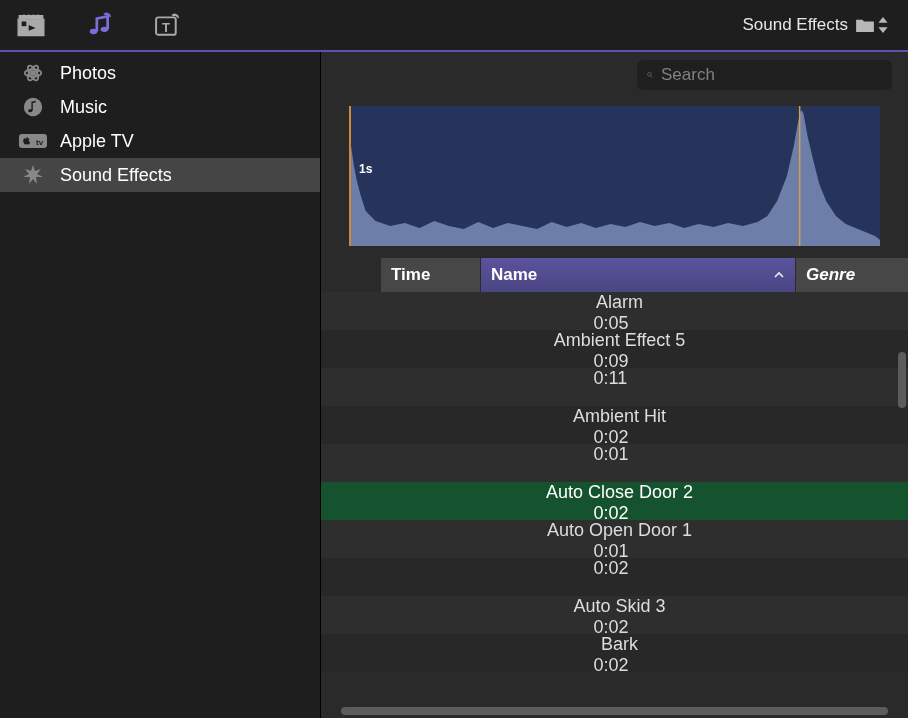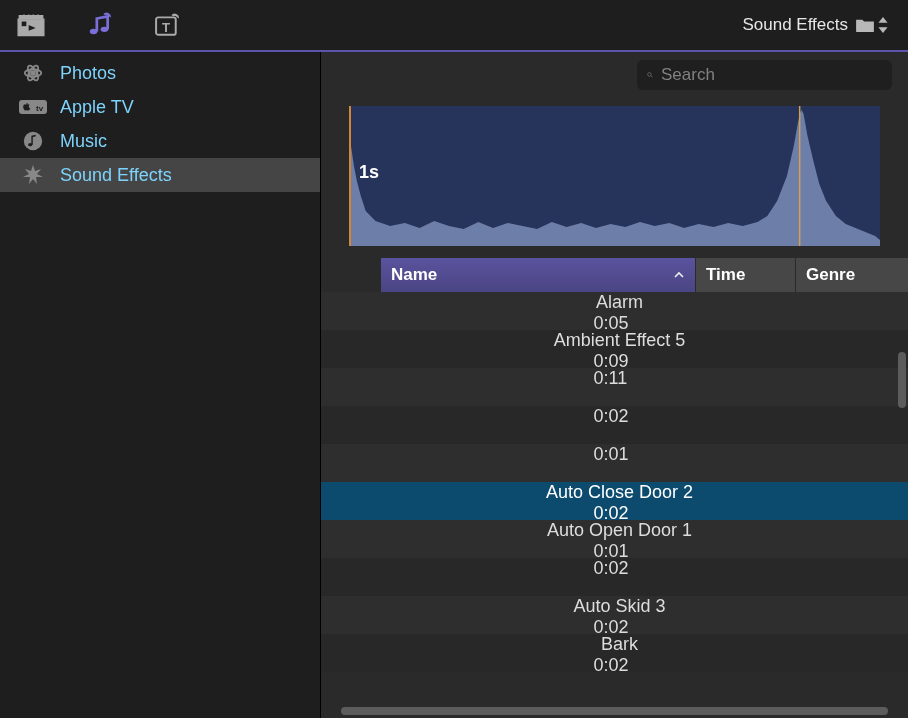--- a/index.html
+++ b/index.html
@@ -8,48 +8,48 @@
     .topbar { height: 50px; display: flex; align-items: center; background: #1e1e1e; padding: 0 16px; justify-content: space-between; }
     .topbar-left { display: flex; gap: 38px; }
     .topbar-icon { display: flex; align-items: center; justify-content: center; width: 30px; height: 26px; fill: #aaa; }
     .topbar-icon.active svg { fill: #7a6fd8; }
     .topbar-right { display: flex; align-items: center; gap: 6px; color: #e6e6e6; font-size: 17px; padding-right: 4px; }
     
     .divider { height: 2px; background: #5b54aa; width: 100%; }
     
     .content { display: flex; height: calc(100% - 52px); }
     .sidebar { width: 320px; background: #1e1e1e; padding-top: 4px; overflow: hidden; }
-    .sidebar-item { display: flex; align-items: center; gap: 12px; padding: 6px 18px; font-size: 18px; color: #7dd3fc; cursor: pointer; }
+    .sidebar-item { display: flex; align-items: center; gap: 12px; padding: 6px 18px; font-size: 18px; color: #ffffff; cursor: pointer; }
     .sidebar-item.selected { background: #454545; }
     .sidebar-icon { width: 30px; height: 22px; display: flex; align-items: center; justify-content: center; fill: #888; }
     
     .main { flex: 1; display: flex; flex-direction: column; background: #2a2a2a; border-left: 1px solid #000; position: relative; }
     
     .searchrow { display: flex; justify-content: flex-end; padding: 8px 16px; background: #2a2a2a; }
     .search { width: 255px; height: 30px; border-radius: 6px; background: #1f1f1f; display: flex; align-items: center; gap: 8px; padding: 0 10px; }
     .search input { background: transparent; border: none; outline: none; color: #5eead4; font-size: 17px; flex: 1; }
     .search input::placeholder { color: #818181; }
     
     .waveform { margin: 8px 28px 12px 28px; height: 140px; background: #26345c; border-left: 2px solid #d38736; position: relative; overflow: hidden; }
-    .waveform-label { position: absolute; top: 56px; left: 8px; color: #fff; font-size: 18px; font-weight: 700; }
+    .waveform-label { position: absolute; top: 56px; left: 8px; color: #fff; font-size: 12px; font-weight: 700; }
     .waveform svg { width: 100%; height: 100%; }
     
     .table { flex: 1; display: flex; flex-direction: column; }
     .thead { display: flex; background: #3d396f; height: 34px; align-items: stretch; }
     .th { display: flex; align-items: center; color: #fff; font-size: 17px; font-weight: 600; border-right: 1px solid #2a2a2a; padding: 0 10px; }
     .th-empty { width: 60px; background: #2a2a2a; border: none; }
     .th-name { flex: 1; background: linear-gradient(#5a539e,#4a4583); justify-content: space-between; padding-left: 10px; }
     .th-time { width: 100px; background: #474747; }
-    .th-genre { width: 112px; background: #474747; border: none; }
+    .th-genre { width: 112px; background: #474747; border: none; font-style: italic; }
     
     .tbody { flex: 1; overflow-y: auto; }
     .trow { display: flex; height: 38px; align-items: center; font-size: 18px; flex-direction: column; }
     .trow:nth-child(odd){ background: #2e2e2e; }
     .trow:nth-child(even){ background: #282828; }
-    .trow.selected { background: #0c4a6e; color: #fff; }
+    .trow.selected { background: #14532d; color: #fff; }
     .td-empty{ width:60px; } .td-name{ flex:1; padding-left: 10px; } .td-time{ width:100px; padding-left: 5px; margin-left: 48px; } .td-genre{ width:112px; }
     
     .scrollbar-v { position: absolute; right: 2px; top: 300px; width: 8px; height: 56px; background: #5c5c5c; border-radius: 4px; }
     .scrollbar-h { position: absolute; bottom: 3px; left: 20px; right: 20px; height: 8px; background: #5c5c5c; border-radius: 4px; }
     .folder-ic { display:flex; align-items:center; gap: 2px; }
   </style>
 </head>
 <body>
 
 <div class="topbar">
@@ -102,37 +102,37 @@
               <ellipse cx="12" cy="12" rx="9" ry="4" fill="none"></ellipse>
               <ellipse cx="12" cy="12" rx="9" ry="4" fill="none" transform="rotate(60 12 12)"></ellipse>
               <ellipse cx="12" cy="12" rx="9" ry="4" fill="none" transform="rotate(120 12 12)"></ellipse>
             </g>
           </svg>
         </span>
         <span>Photos</span>
       </div>
       <div class="sidebar-item">
         <span class="sidebar-icon">
+          <svg viewBox="0 0 24 24" width="22" height="22" fill="#888">
+            <circle cx="12" cy="12" r="10"></circle>
+            <ellipse cx="9" cy="16" rx="2.3" ry="1.7" fill="#1e1e1e"></ellipse>
+            <path d="M11 16V7l4-1" stroke="#1e1e1e" stroke-width="1.6" fill="none"></path>
+          </svg>
+        </span>
+        <span>Music</span>
+      </div>
+      <div class="sidebar-item">
+        <span class="sidebar-icon">
           <svg viewBox="0 0 28 18" width="28" height="18" fill="#888">
             <rect x="0" y="2" width="28" height="14" rx="3"></rect>
             <path d="M7 7.5c.4-.5 1.1-.9 1.7-.9-.1.8-.5 1.4-1 1.8-.5.4-1.1.7-1.7.6.1-.6.5-1.1 1-1.5zm2.7 3.3c0-1.2.9-1.8 1-1.8-.5-.8-1.4-.9-1.7-.9-.7-.1-1.4.4-1.7.4s-.9-.4-1.5-.4c-.8 0-1.5.5-1.9 1.2-.8 1.4-.2 3.5.6 4.6.4.6.9 1.2 1.5 1.2s.8-.4 1.6-.4 1 .4 1.6.4 1.1-.6 1.5-1.1c.5-.7.6-1.3.7-1.4-1.1-.4-1.7-1.4-1.7-1.8z" fill="#1e1e1e" transform="translate(1 -1) scale(0.9)"></path>
             <text x="17" y="13" font-size="8" fill="#1e1e1e" font-weight="600">tv</text>
           </svg>
         </span>
         <span>Apple TV</span>
-      </div>
-      <div class="sidebar-item">
-        <span class="sidebar-icon">
-          <svg viewBox="0 0 24 24" width="22" height="22" fill="#888">
-            <circle cx="12" cy="12" r="10"></circle>
-            <ellipse cx="9" cy="16" rx="2.3" ry="1.7" fill="#1e1e1e"></ellipse>
-            <path d="M11 16V7l4-1" stroke="#1e1e1e" stroke-width="1.6" fill="none"></path>
-          </svg>
-        </span>
-        <span>Music</span>
       </div>
       <div class="sidebar-item selected">
         <span class="sidebar-icon">
           <svg viewBox="0 0 24 24" width="24" height="24" fill="#888">
             <polygon points="12,2 14,8 20,6 16,11 22,14 15,14 16,21 12,16 8,21 9,14 2,14 8,11 4,6 10,8"></polygon>
           </svg>
         </span>
         <span>Sound Effects</span>
       </div>
     </div>
@@ -152,29 +152,29 @@
       <svg viewBox="0 0 540 140" preserveAspectRatio="none">
         <polygon fill="#6d7fa9" points="0,140 0,40 3,60 6,75 10,90 15,105 25,115 40,120 55,117 70,122 85,115 100,120 115,123 130,116 145,122 160,117 175,120 190,123 205,116 220,121 235,117 250,122 265,118 280,121 295,116 310,120 325,117 340,122 355,118 370,121 385,117 400,120 415,116 425,110 435,95 445,70 452,40 456,18 458,8 460,4 462,8 466,30 472,55 478,78 485,95 495,110 505,118 515,122 525,126 535,130 540,134 540,140"></polygon>
         <line x1="458" y1="0" x2="458" y2="140" stroke="#d6a04b" stroke-width="1.5"></line>
       </svg>
       <div class="waveform-label">1s</div>
     </div>
 
     <div class="table">
       <div class="thead">
         <div class="th th-empty"></div>
+        <div class="th th-time">
+            <span>Time</span>
+          </div>
         <div class="th th-name">
           <span>Name</span>
           <svg width="12" height="12" viewBox="0 0 12 12">
               <polyline points="2,8 6,4 10,8" fill="none" stroke="#eee" stroke-width="1.6"></polyline>
             </svg>
         </div>
-        <div class="th th-time">
-            <span>Time</span>
-          </div>
         <div class="th th-genre">
             <span>Genre</span>
           </div>
       </div>
       <div class="tbody" id="tbody">
           <div class="trow">
             <div class="td-empty"></div>
             <div class="td-name">Alarm</div>
             <div class="td-time">0:05</div>
             <div class="td-genre"></div>
@@ -185,20 +185,21 @@
             <div class="td-time">0:09</div>
             <div class="td-genre"></div>
           </div>
           <div class="trow">
             <div class="td-empty"></div>
             <div class="td-time">0:11</div>
             <div class="td-genre"></div>
           </div>
           <div class="trow">
             <div class="td-empty"></div>
+            <div class="td-name">Ambient Hit</div>
             <div class="td-time">0:02</div>
             <div class="td-genre"></div>
           </div>
           <div class="trow">
             <div class="td-empty"></div>
             <div class="td-time">0:01</div>
             <div class="td-genre"></div>
           </div>
           <div class="trow selected">
             <div class="td-empty"></div>

